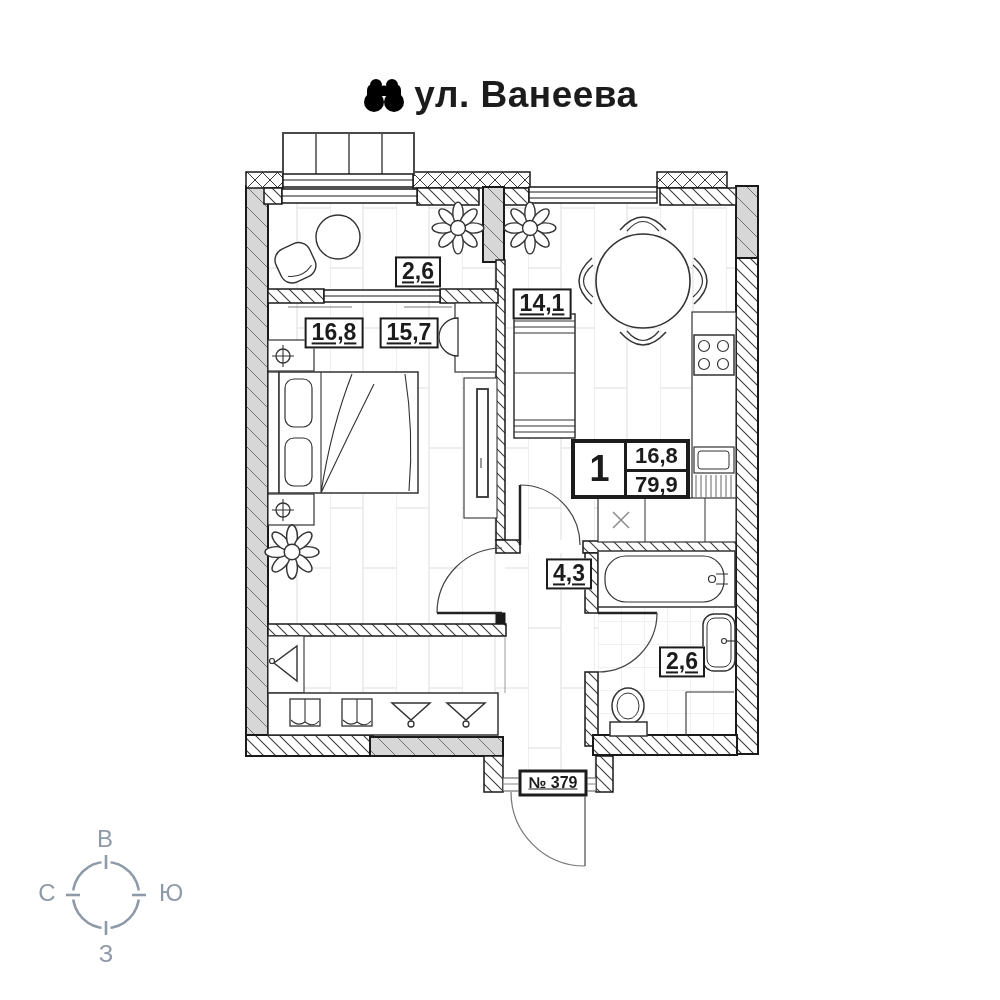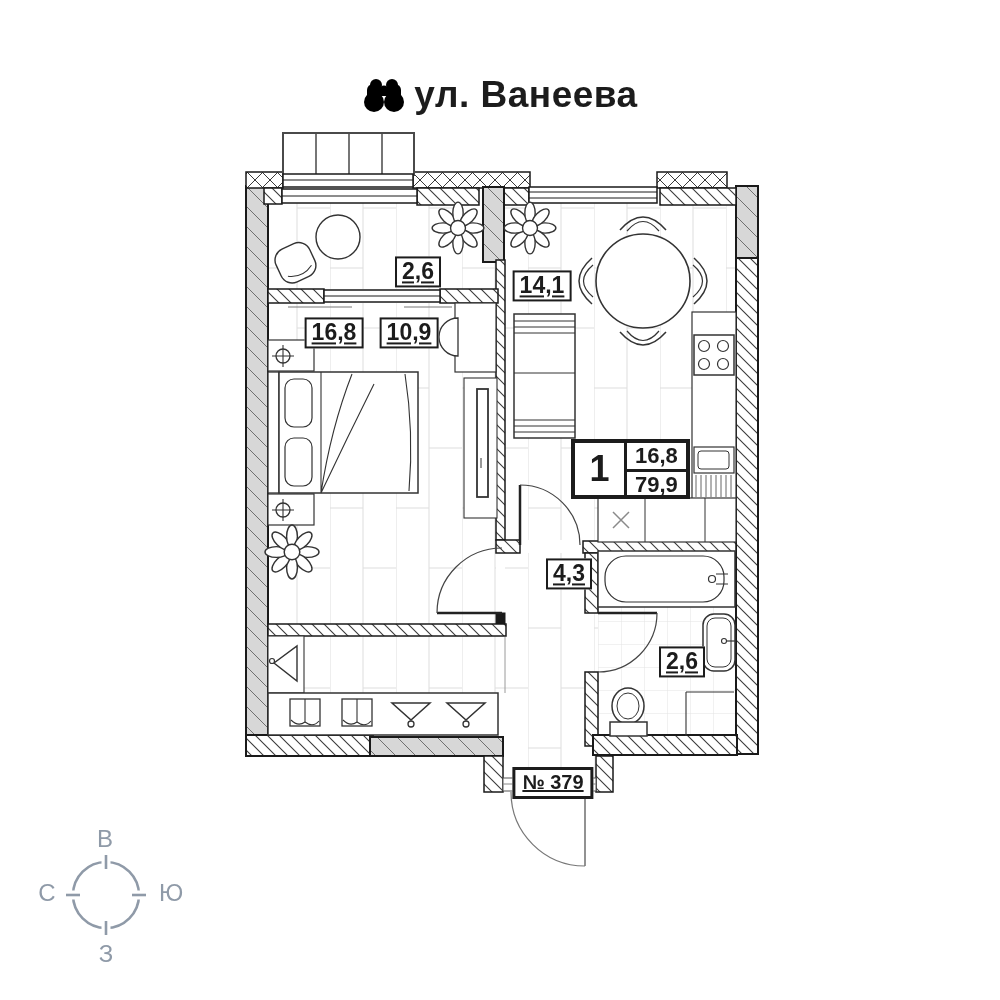--- a/index.html
+++ b/index.html
@@ -13,21 +13,21 @@
           text-decoration:underline;white-space:nowrap}
   .infobox{position:absolute;left:571px;top:439px;width:119px;height:60px;background:#fff;
            border:4px solid #1c1c1c;box-sizing:border-box;display:flex}
   .infobox .c1{width:44%;display:flex;align-items:center;justify-content:center;
                font-size:36px;font-weight:700;border-right:3px solid #1c1c1c}
   .infobox .col{flex:1;display:flex;flex-direction:column}
   .infobox .a,.infobox .b{flex:1;display:flex;align-items:center;justify-content:center;
                font-size:22px;font-weight:700}
   .infobox .a{border-bottom:3px solid #1c1c1c}
   .aptnum{position:absolute;left:553px;top:783px;transform:translate(-50%,-50%);
-          border:3px solid #1c1c1c;background:#fff;font-size:20px;font-weight:700;
+          border:3px solid #1c1c1c;background:#fff;font-size:16px;font-weight:700;
           padding:1px 7px 2px;text-decoration:underline;white-space:nowrap}
   .cletter{position:absolute;transform:translate(-50%,-50%);color:#8f9aa8;font-size:24px}
 </style>
 </head>
 <body>
 
 <svg class="plan-svg" width="1000" height="1000" viewBox="0 0 1000 1000">
   <defs>
     <pattern id="planks" width="66" height="120" patternUnits="userSpaceOnUse">
       <rect width="66" height="120" fill="#ffffff"></rect>
@@ -282,23 +282,23 @@
       <circle cx="14" cy="7" r="6"></circle>
         <circle cx="30" cy="7" r="6"></circle>
       <circle cx="22" cy="12" r="4.5"></circle>
         <rect x="19" y="13" width="6" height="5"></rect>
     </g>
   </svg>
   <span>ул. Ванеева</span>
 </div>
 
 <div class="rlabel" style="left:418px;top:272px">2,6</div>
-<div class="rlabel" style="left:542px;top:286px">14,1</div>
+<div class="rlabel" style="left:542px;top:304px">14,1</div>
 <div class="rlabel" style="left:334px;top:333px">16,8</div>
-<div class="rlabel" style="left:409px;top:333px">10,9</div>
+<div class="rlabel" style="left:409px;top:333px">15,7</div>
 <div class="rlabel" style="left:569px;top:574px">4,3</div>
 <div class="rlabel" style="left:682px;top:662px">2,6</div>
 
 <div class="infobox">
   <div class="c1">1</div>
   <div class="col">
     <div class="a">16,8</div>
     <div class="b">79,9</div>
   </div>
 </div>

